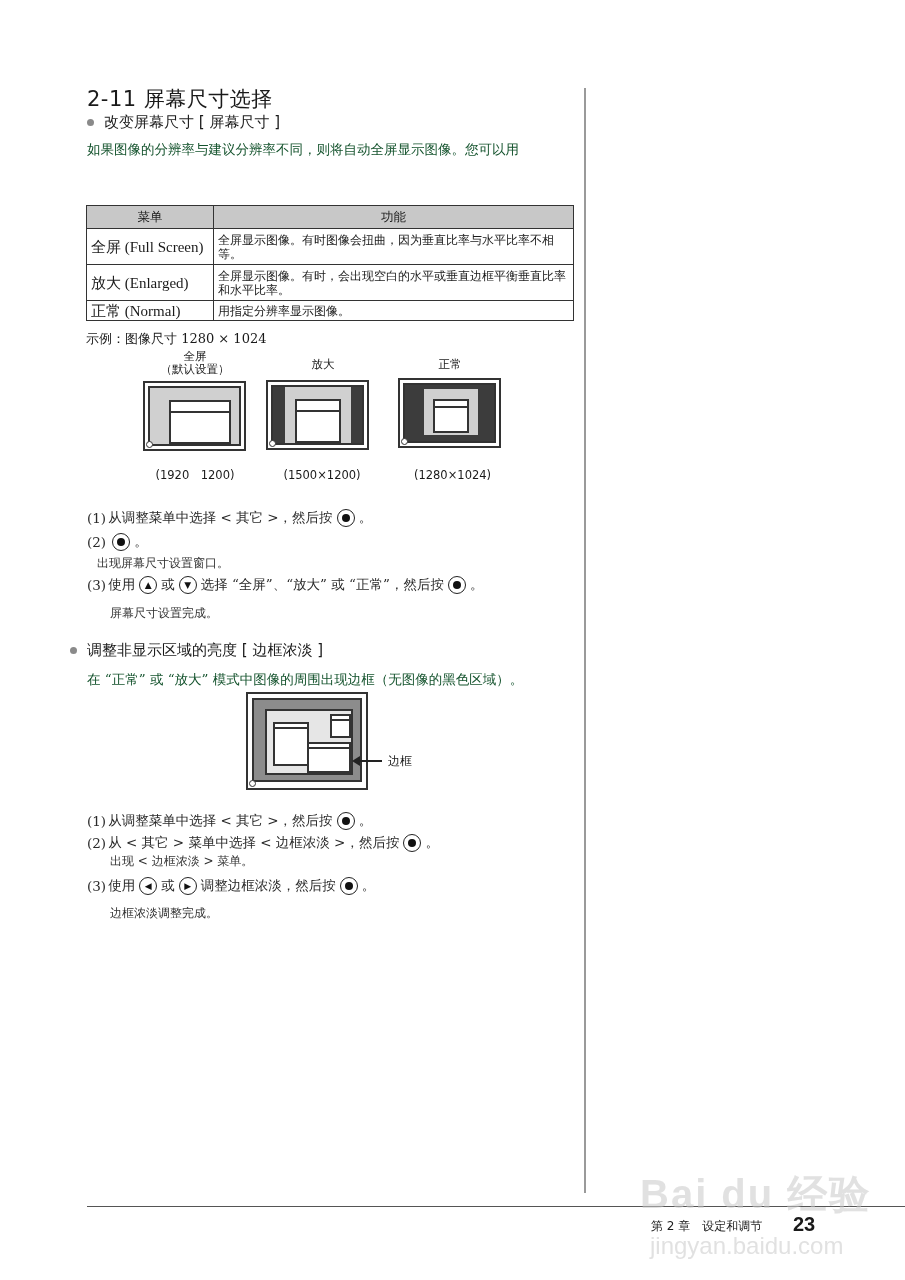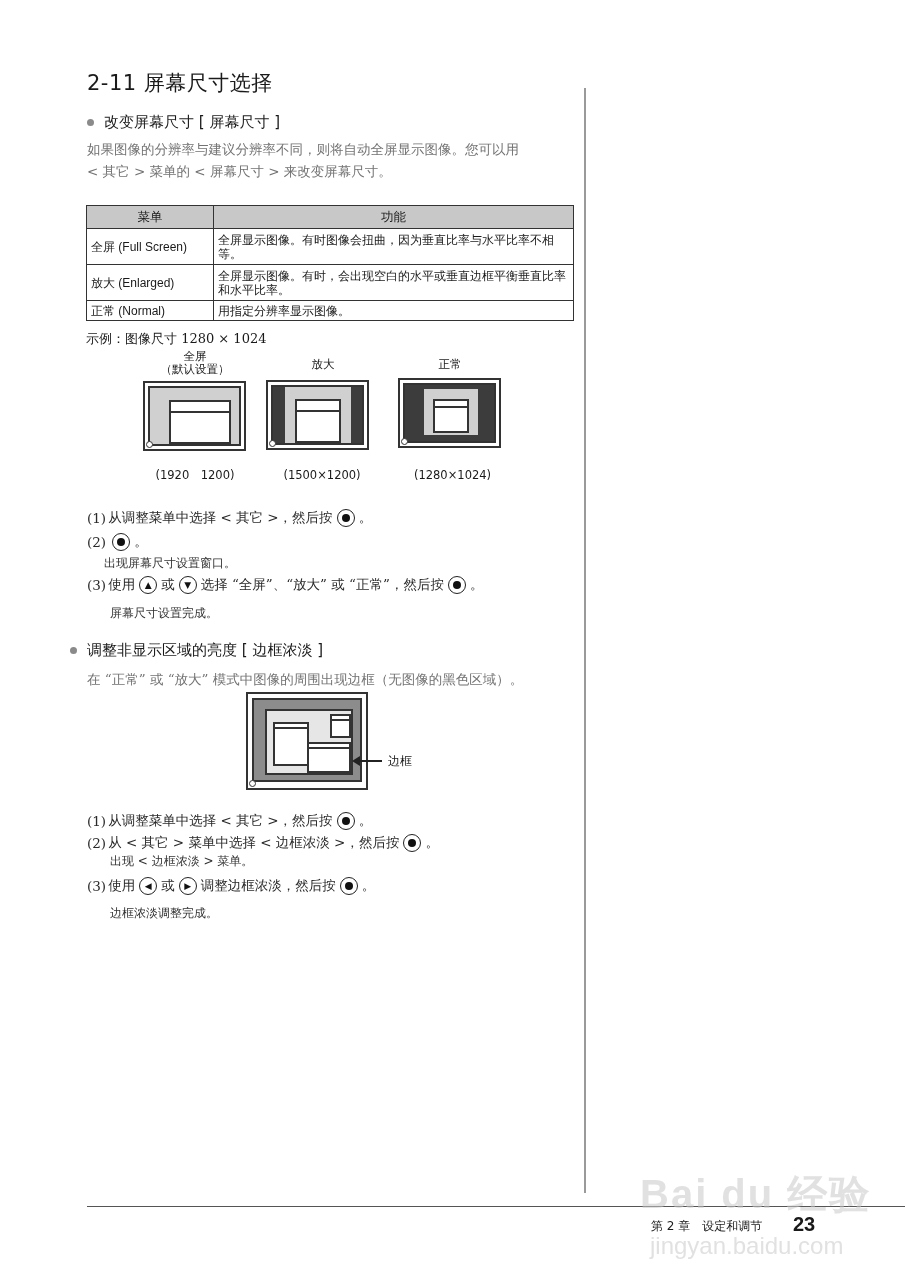--- a/index.html
+++ b/index.html
@@ -1,32 +1,32 @@
 <!DOCTYPE html>
 <html><head>
 <meta charset="utf-8">
 <style>
   html, body { margin: 0; padding: 0; background: #fff; }
   body { width: 905px; height: 1280px; position: relative; overflow: hidden;
          font-family: "DejaVu Sans", "Liberation Sans", sans-serif; color: #1a1a1a; }
   .serif { font-family: "DejaVu Serif", "Liberation Serif", serif; }
   .abs { position: absolute; }
 
-  .title { left: 87px; top: 69px; font-size: 21px; font-weight: normal; letter-spacing: 0.5px; }
+  .title { left: 87px; top: 85px; font-size: 21px; font-weight: normal; letter-spacing: 0.5px; }
   .subhead { font-size: 15px; display: flex; align-items: center; }
   .bullet { width: 7px; height: 7px; border-radius: 50%; background: #8a8a8a; margin-right: 10px; display: inline-block; }
-  .para { font-size: 13.5px; line-height: 22px; color: #737373; }
+  .para { font-size: 13.5px; line-height: 22px; color: #14532d; }
 
   .vline { left: 584px; top: 88px; width: 2px; height: 1105px; background: #9a9a9a; }
   .hline { left: 87px; top: 1206px; width: 818px; height: 1px; background: #555; }
 
   table.menu { left: 86px; top: 205px; width: 488px; border-collapse: collapse; font-size: 12px; }
   table.menu th { background: #c8c8c8; font-weight: normal; border: 1.5px solid #333; height: 20px; font-size: 12.5px; }
   table.menu td { border: 1.5px solid #333; padding: 2px 4px; line-height: 14px; vertical-align: middle; }
-  table.menu td.c1 { width: 118px; white-space: nowrap; font-family: Liberation Sans, sans-serif; font-size: 12px; margin-top: 24px; }
+  table.menu td.c1 { width: 118px; white-space: nowrap; font-family: Liberation Serif, serif; font-size: 15px; margin-top: 24px; }
 
   .example { left: 86px; top: 330px; font-size: 13px; }
 
   .mon { position: absolute; border: 2px solid #333; background: #fff; box-sizing: border-box; }
   .mon .screen { position: absolute; border: 2px solid #333; box-sizing: border-box; }
   .mon .win { position: absolute; background: #fff; border: 2px solid #333; box-sizing: border-box; }
   .mon .win .bar { position: absolute; left: 0; right: 0; top: 9px; height: 2px; background: #333; }
   .mon .led { position: absolute; left: 1px; bottom: 1px; width: 5px; height: 5px; border: 1.5px solid #333; border-radius: 50%; background: #fff; }
   .cap { position: absolute; font-size: 11.5px; text-align: center; }
 
@@ -47,21 +47,20 @@
 
 <div class="abs title">2-11 屏幕尺寸选择</div>
 
 <div class="abs subhead" style="left:87px; top:113px;">
   <span class="bullet"></span>
   <span>改变屏幕尺寸 [ 屏幕尺寸 ]</span>
 </div>
 
 <div class="abs para serif" style="left:87px; top:138px; width:490px;">
   <div>如果图像的分辨率与建议分辨率不同，则将自动全屏显示图像。您可以用</div>
-  <div>&lt; 其它 &gt; 菜单的 &lt; 屏幕尺寸 &gt; 来改变屏幕尺寸。</div>
 </div>
 
 <table class="abs menu">
   <thead>
     <tr>
       <th>菜单</th>
       <th>功能</th>
     </tr>
   </thead>
   <tbody>
@@ -130,21 +129,21 @@
     </span>
   <span>。</span>
 </div>
 <div class="abs step serif" style="left:87px; top:533px;">
   <span class="num">(2)</span>
   <span class="btn">
       <span class="dot"></span>
     </span>
   <span>。</span>
 </div>
-<div class="abs note serif" style="left:104px; top:555px;text-align:right;">出现屏幕尺寸设置窗口。</div>
+<div class="abs note serif" style="left:97px; top:555px;text-align:right;">出现屏幕尺寸设置窗口。</div>
 <div class="abs step serif" style="left:87px; top:576px;">
   <span class="num">(3)</span>
   <span>使用</span>
   <span class="btn">▲</span>
   <span>或</span>
   <span class="btn">▼</span>
   <span>选择 “全屏”、“放大” 或 “正常”，然后按</span>
   <span class="btn">
       <span class="dot"></span>
     </span>

